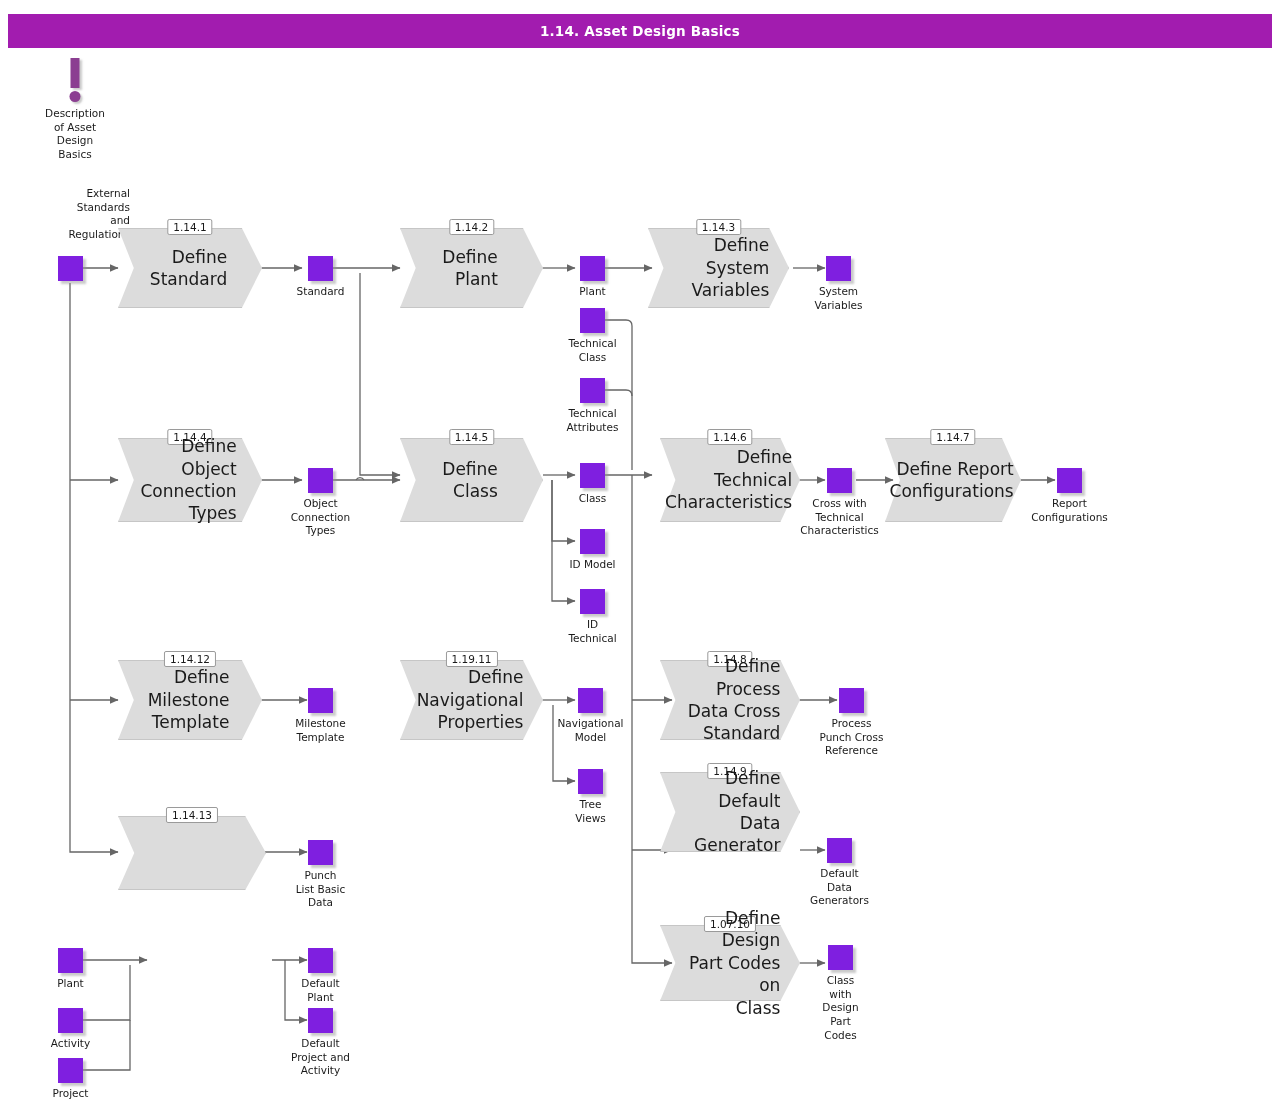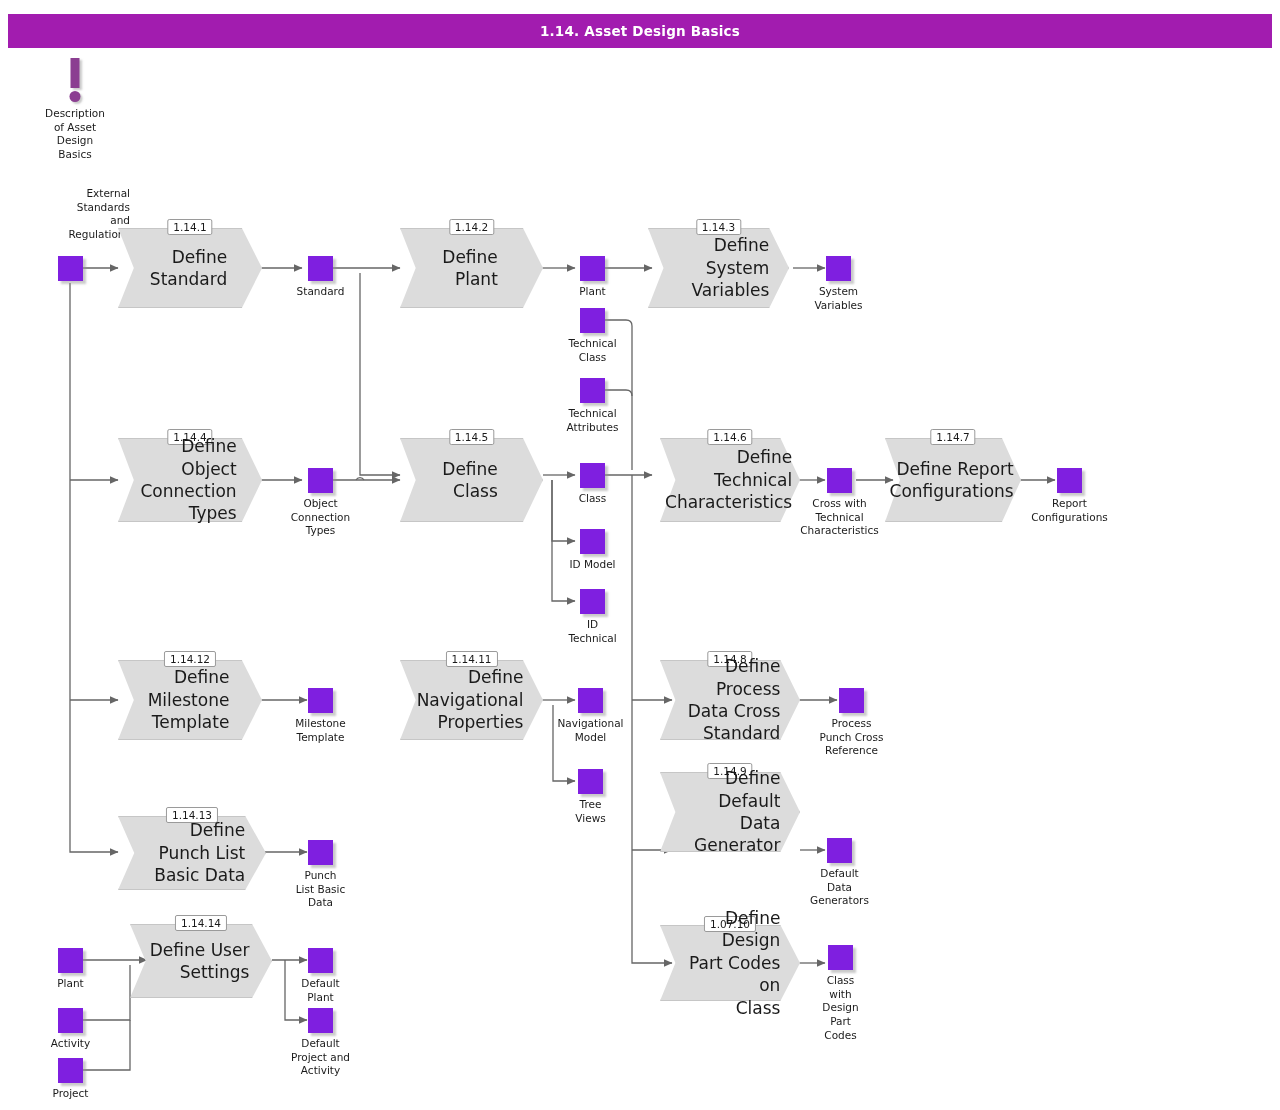--- a/index.html
+++ b/index.html
@@ -243,47 +243,39 @@
   <div class="proc" style="left:660px;top:925px;width:140px;height:76px;">
     <div class="shape"></div>
     <div class="badge">1.07.10</div>
     <div class="ptext" style="white-space:pre-line;">Define Design
 Part Codes on
 Class</div>
   </div>
 
   <div class="proc" style="left:400px;top:660px;width:143px;height:80px;">
     <div class="shape"></div>
-    <div class="badge">1.14.11</div>
+    <div class="badge">1.19.11</div>
     <div class="ptext" style="white-space:pre-line;">Define
 Navigational
 Properties</div>
   </div>
 
   <div class="proc" style="left:118px;top:660px;width:144px;height:80px;">
     <div class="shape"></div>
     <div class="badge">1.14.12</div>
     <div class="ptext" style="white-space:pre-line;">Define
 Milestone
 Template</div>
   </div>
 
   <div class="proc" style="left:118px;top:816px;width:148px;height:74px;">
     <div class="shape"></div>
     <div class="badge">1.14.13</div>
-    <div class="ptext" style="white-space:pre-line;">Define Punch List
-Basic Data</div>
-  </div>
-
-  <div class="proc" style="left:130px;top:924px;width:142px;height:74px;">
-    <div class="shape"></div>
-    <div class="badge">1.14.14</div>
-    <div class="ptext" style="white-space:pre-line;">Define User
-Settings</div>
-  </div>
+  </div>
+
 
   <div class="obj" style="left:58px;top:256px;width:25px;">
     <div class="sq" style="background: rgb(127, 31, 224);"></div>
     <div class="olabel"></div>
   </div>
 
   <div class="obj" style="left:308px;top:256px;width:25px;">
     <div class="sq" style="background: rgb(127, 31, 224);"></div>
     <div class="olabel">Standard</div>
   </div>

